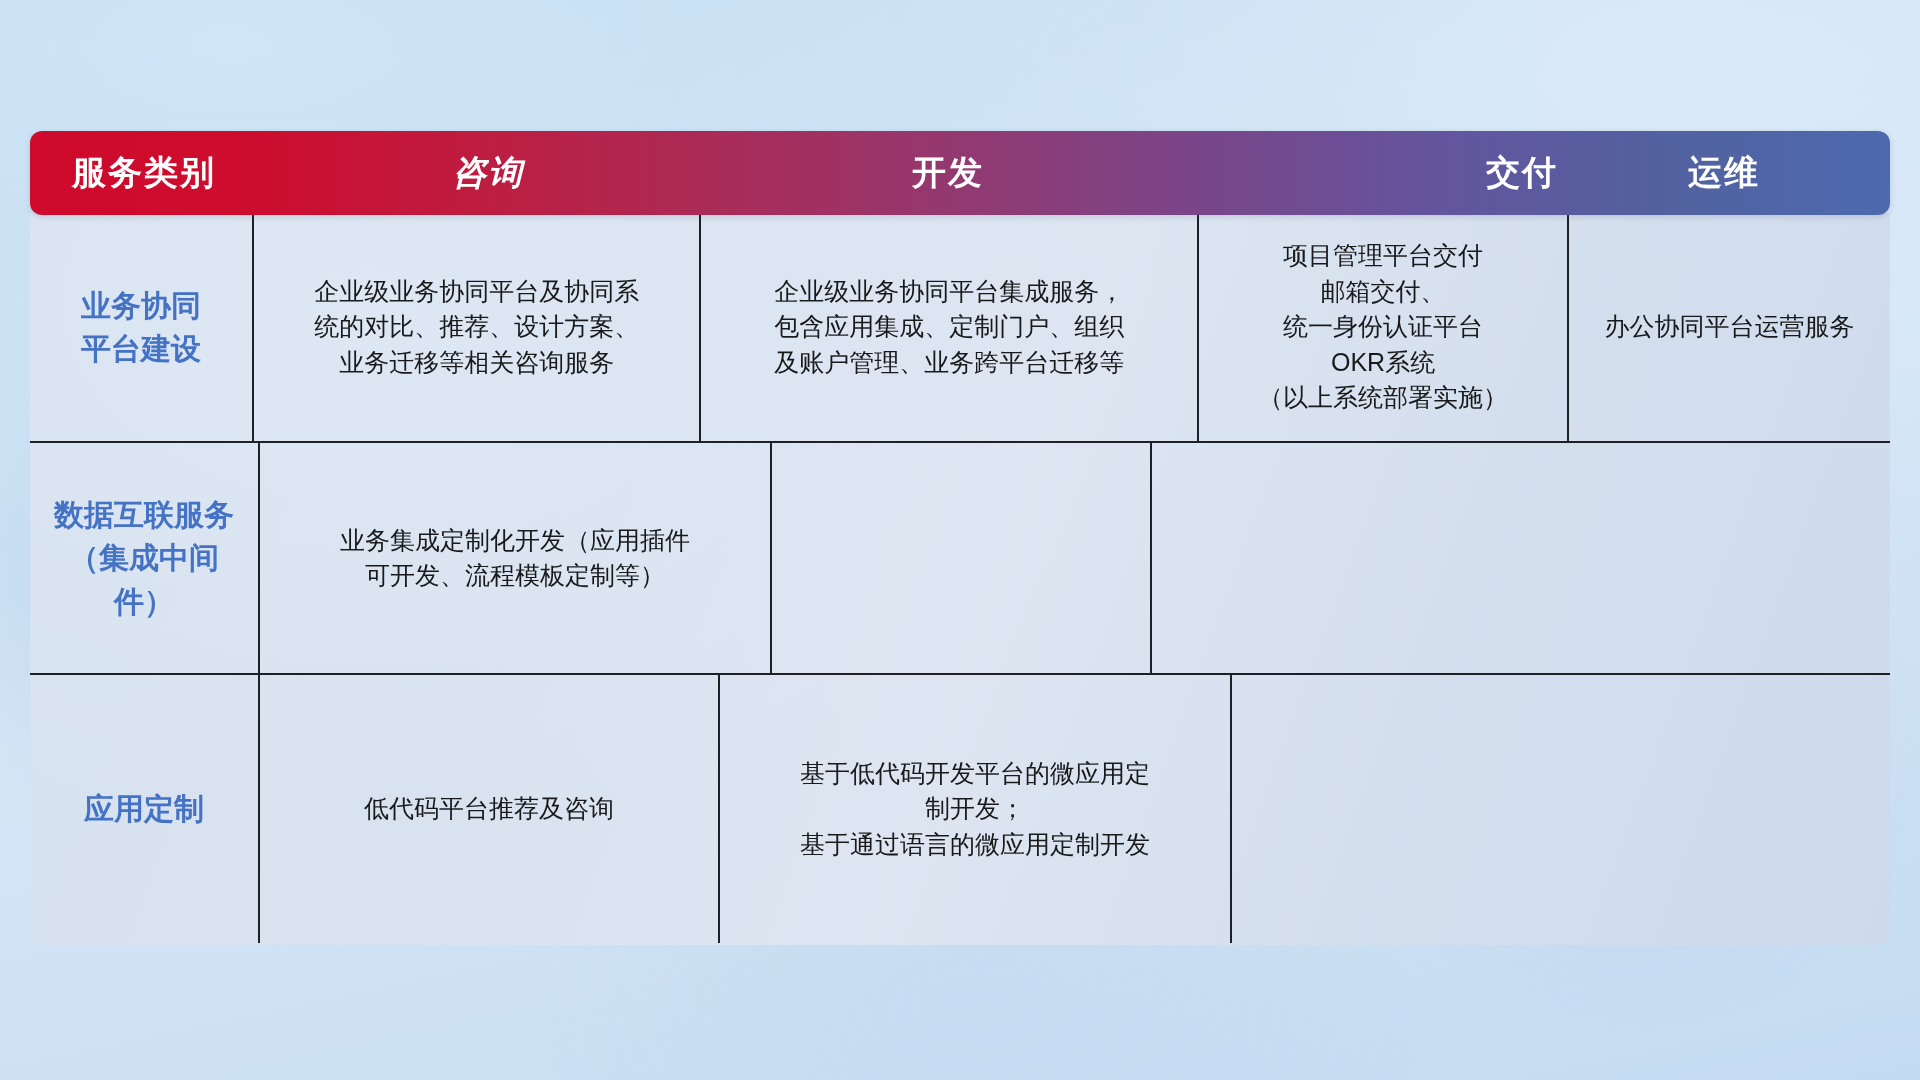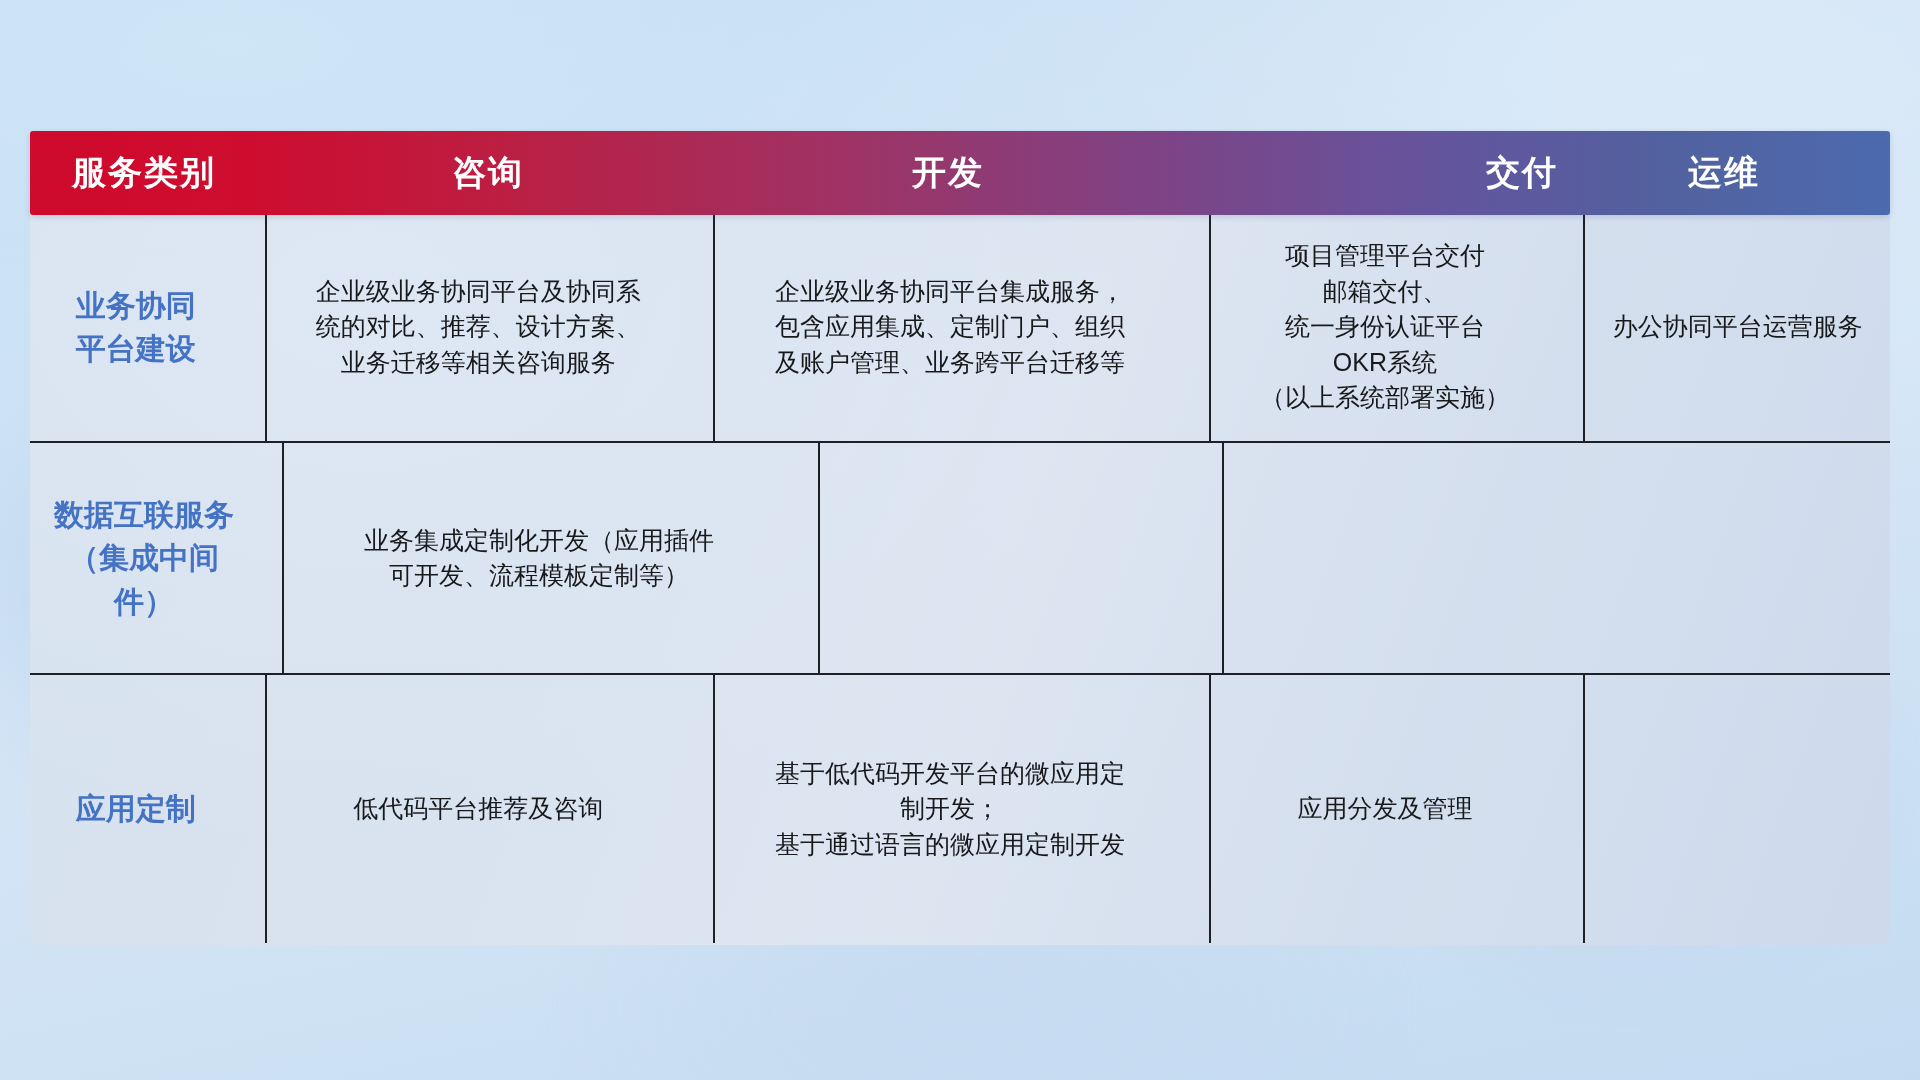--- a/index.html
+++ b/index.html
@@ -52,21 +52,21 @@
     left: 30px;
     top: 131px;
     width: 1860px;
     height: 814px;
   }
 
   
   #table-header {
     position: relative;
     height: 84px;
-    border-radius: 3px;
+    border-radius: 12px;
     background: linear-gradient(90deg,
         #cf0a2c 0%,
         #cd0d2f 12%,
         #bb1f43 26%,
         #9e3365 44%,
         #7b4588 62%,
         #63559e 76%,
         #52619f 88%,
         #4c6aae 100%);
     display: flex;
@@ -108,38 +108,38 @@
     display: flex;
     align-items: center;
     justify-content: center;
     text-align: center;
     padding: 10px 16px;
     color: #18191b;
     font-size: 25px;
     line-height: 1.42;
     white-space: pre-line;
   }
-  .cell.divider { border-left: 2px solid #1d2024; margin-left: 24px; }
+  .cell.divider { border-left: 2px solid #1d2024; }
   .cat {
     color: #4472c4;
     font-weight: bold;
     font-size: 30px;
     line-height: 1.45;
   }
 
   
   .c0 { width: 228px; }
   .c1 { width: 460px; }
   .c2 { width: 512px; }
   .c3 { width: 380px; }
   .c4 { width: 332px; }
 
   
   .hc0 { width: 228px; }
-  .hc1 { width: 460px; }
+  .hc1 { width: 460px; font-style: italic; }
   .hc2 { width: 460px; }
   .hc3 { width: 380px; justify-content: flex-end; }
   .hc4 { width: 332px; }
 </style>
 </head>
 <body>
 
 <div id="bg-base"></div>
 <div id="bg-glow-left"></div>
 <div id="bg-glow-right"></div>
@@ -192,18 +192,17 @@
       <div class="cell c3 divider"></div>
       <div class="cell c4 divider"></div>
     </div>
 
     <div class="row" style="height:270px">
       <div class="cell c0 cat">应用定制</div>
       <div class="cell c1 divider">低代码平台推荐及咨询</div>
       <div class="cell c2 divider">基于低代码开发平台的微应用定
 制开发；
 基于通过语言的微应用定制开发</div>
-      <div class="cell c3 divider">应用分发及管理</div>
       <div class="cell c4 divider"></div>
     </div>
 
   </div>
 </div>
 
 </body></html>

